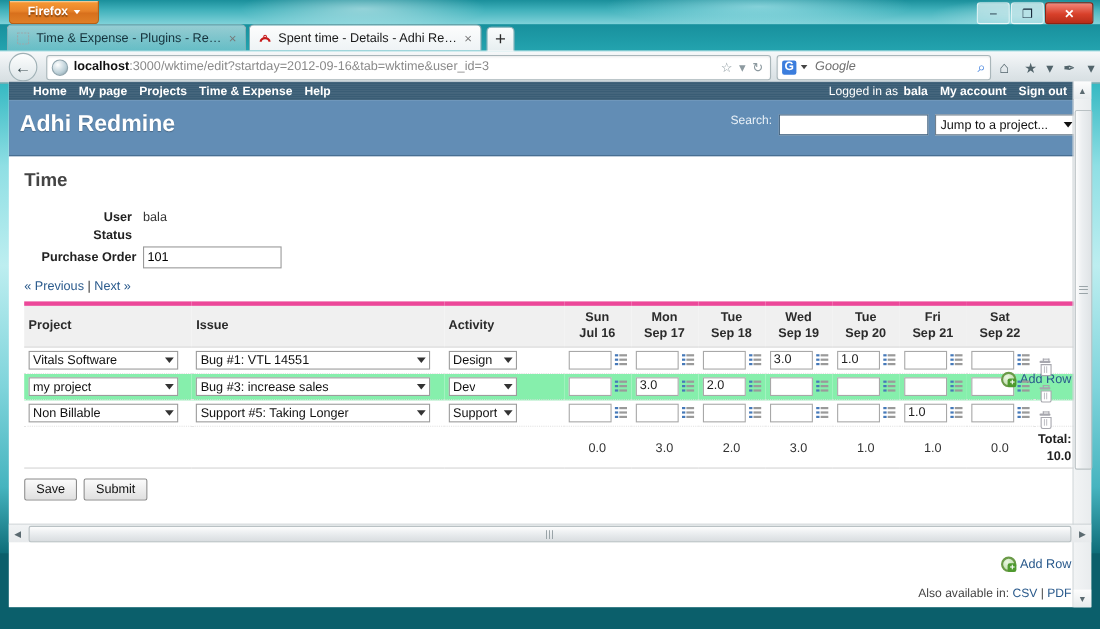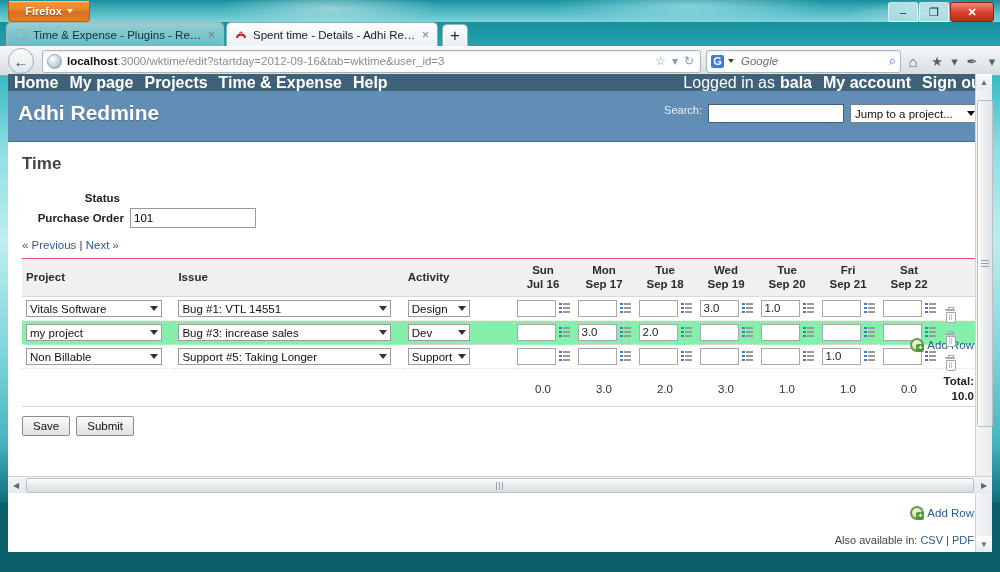--- a/index.html
+++ b/index.html
@@ -113,22 +113,22 @@
   }
   #searchbar .stext{font-size:11.5px;color:#6f6f6f;font-style:italic;flex:1;margin-left:7px;}
   #navbar .tbicon{width:24px;display:flex;align-items:center;justify-content:center;color:#52646b;font-size:13px;}
   
   #viewport{position:absolute;left:8px;top:74px;width:984px;height:478px;background:#fff;overflow:hidden;}
   
   #topmenu{
     height:17px;width:100%;
     background:#3a5d75;
     background-image:repeating-linear-gradient(0deg,rgba(255,255,255,.05) 0 1px,transparent 1px 2px);
-    display:flex;align-items:center;box-sizing:border-box;padding:0 6px;
-    font-size:16px;font-weight:bold;color:#fff;
+    display:flex;align-items:center;box-sizing:border-box;padding:0 22px;
+    font-size:11px;font-weight:bold;color:#fff;
   }
   #topmenu .left{display:flex;gap:11px;}
   #topmenu .right{margin-left:auto;display:flex;gap:11px;align-items:center;}
   #topmenu .right .plain{font-weight:normal;}
   #topmenu a{color:#fff;text-decoration:none;}
   
   #header{
     height:50px;background:#628db5;position:relative;
     border-bottom:1px solid #466c8e;
   }
@@ -166,21 +166,21 @@
     position:absolute;left:0;top:0;width:10px;height:10px;border-radius:50%;
     border:2px solid #6a9a48;background:radial-gradient(circle at 35% 30%,#eaf6e2,#b6d8a0);
   }
   .addrow .ic .plus{
     position:absolute;right:-1px;bottom:-1px;width:8px;height:8px;border-radius:2px;background:#4f9a2f;
     color:#fff;font-size:8px;line-height:7px;text-align:center;font-weight:bold;
   }
   
   #grid{
     margin-top:7px;width:956px;border-collapse:collapse;font-size:11.5px;color:#222;
-    border-top:1px solid #ec4899;border-bottom:1px solid #d4d4d4;
+    border-top:4px solid #ec4899;border-bottom:1px solid #d4d4d4;
   }
   #grid th{
     background:#f0f0f0;font-weight:bold;color:#2b2b2b;font-size:11.5px;
     padding:5px 4px;text-align:left;border-bottom:1px solid #d9d9d9;line-height:1.18;
   }
   #grid th.day{text-align:center;}
   #grid td{padding:3px 4px;vertical-align:middle;border-bottom:1px dotted #e3e3e3;}
   #grid tr.alt td{background:#86efac;}
   #grid tr.totals td{border-bottom:none;background:#fff;padding-top:5px;}
   .sel{
@@ -346,20 +346,24 @@
           <span class="caret"></span>
         </div>
       </div>
     </div>
 
     <div id="content">
       <h2 id="page-title">Time</h2>
 
       <table class="attrs">
         <tbody>
+            <tr>
+          <td class="lbl">User</td>
+          <td>bala</td>
+        </tr>
         <tr>
           <td class="lbl">Status</td>
           <td></td>
         </tr>
         <tr>
           <td class="lbl" style="width:auto;padding-right:6px;">Purchase Order</td>
           <td><input id="po-input" type="text" value="101" style=""></td>
         </tr>
       </tbody>
         </table>

